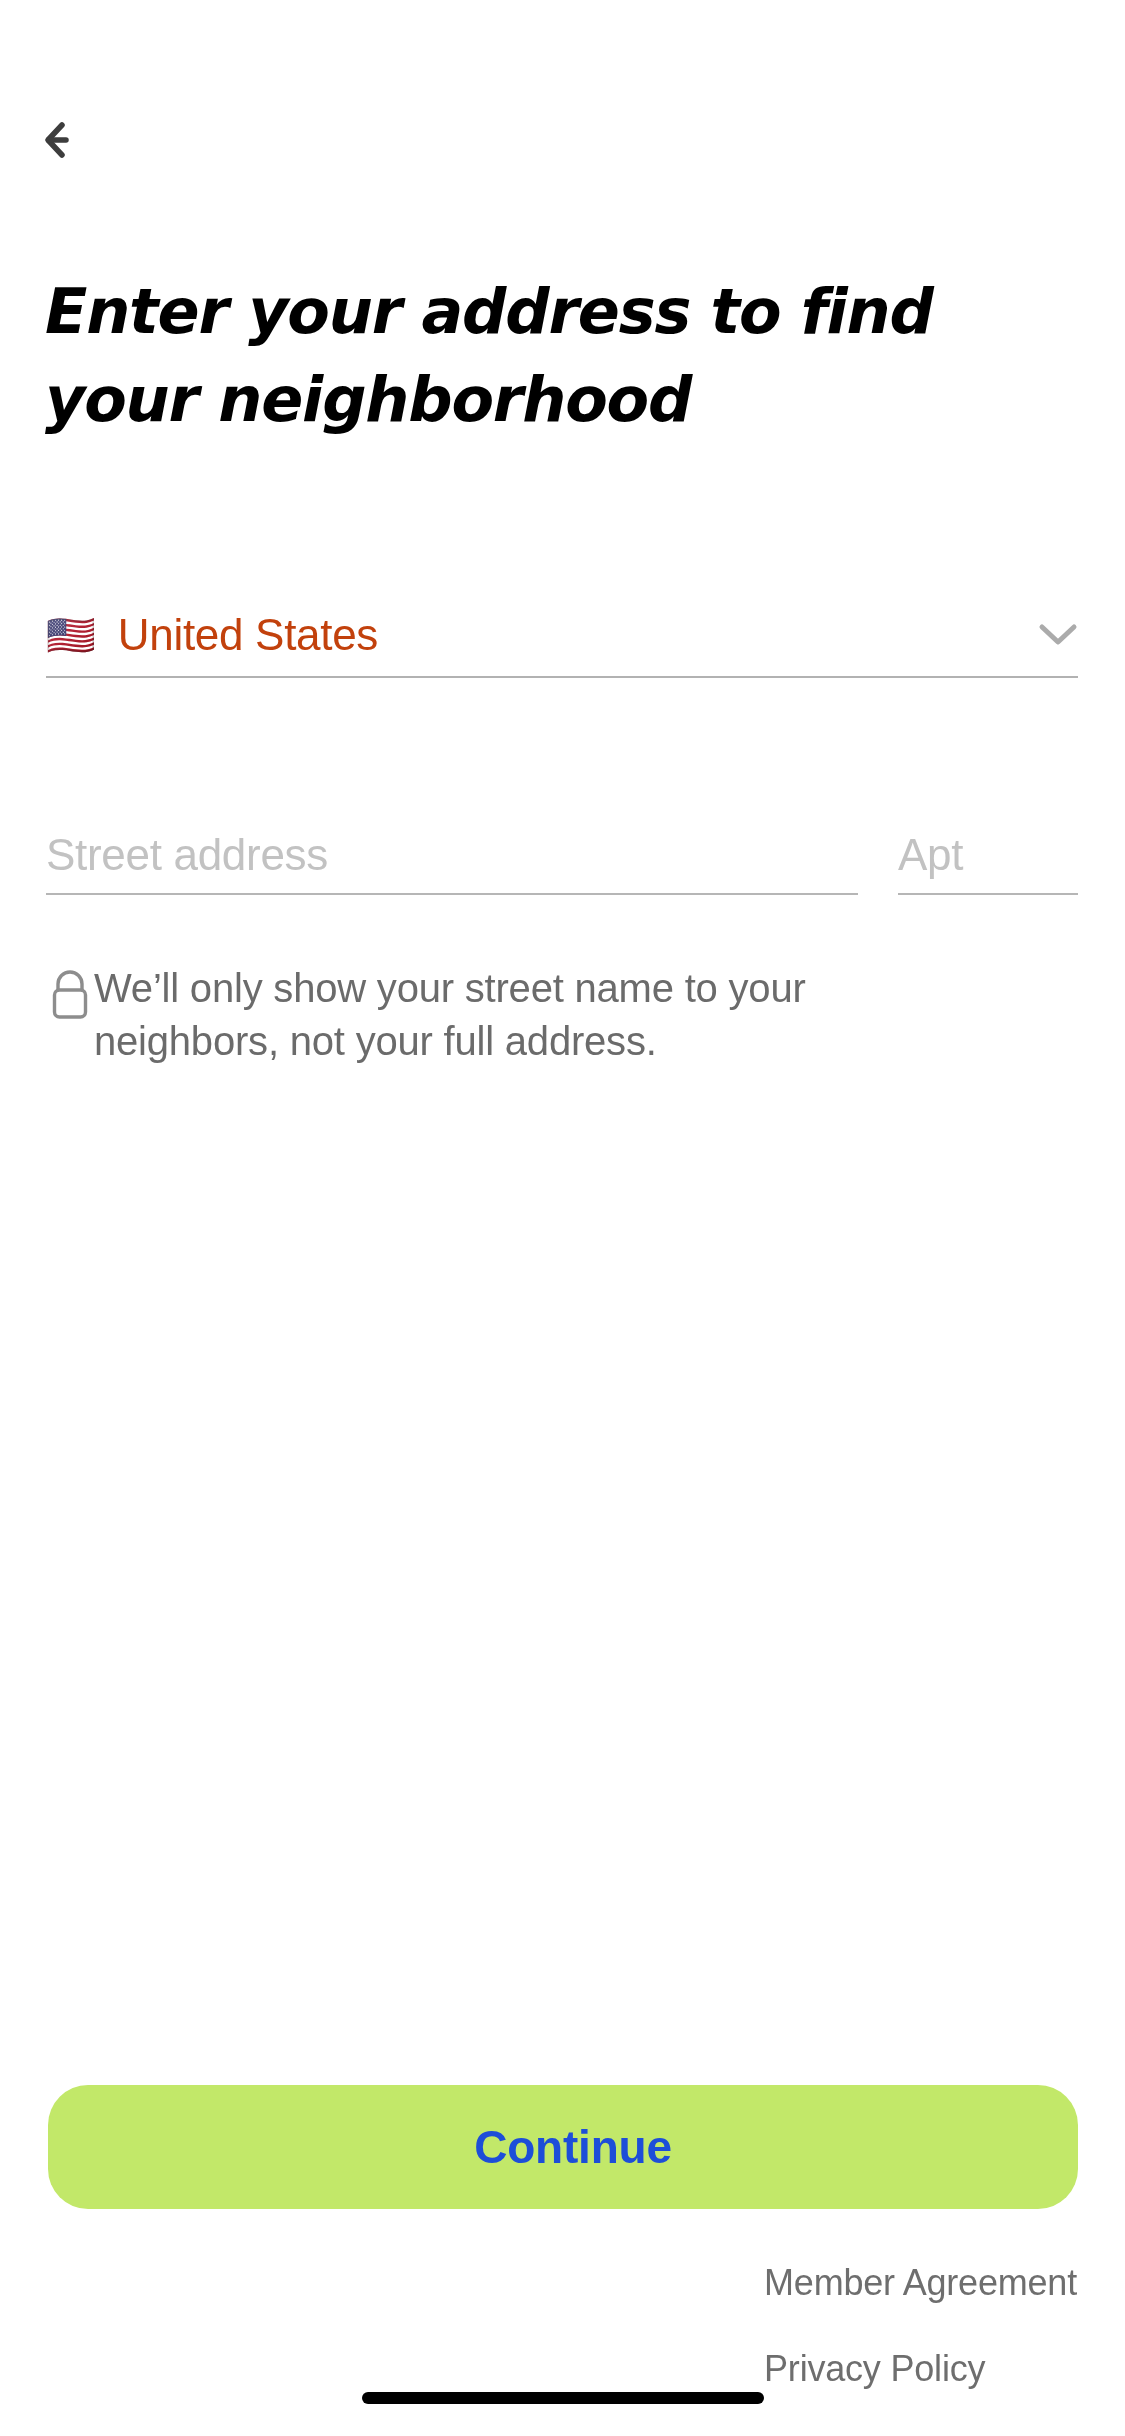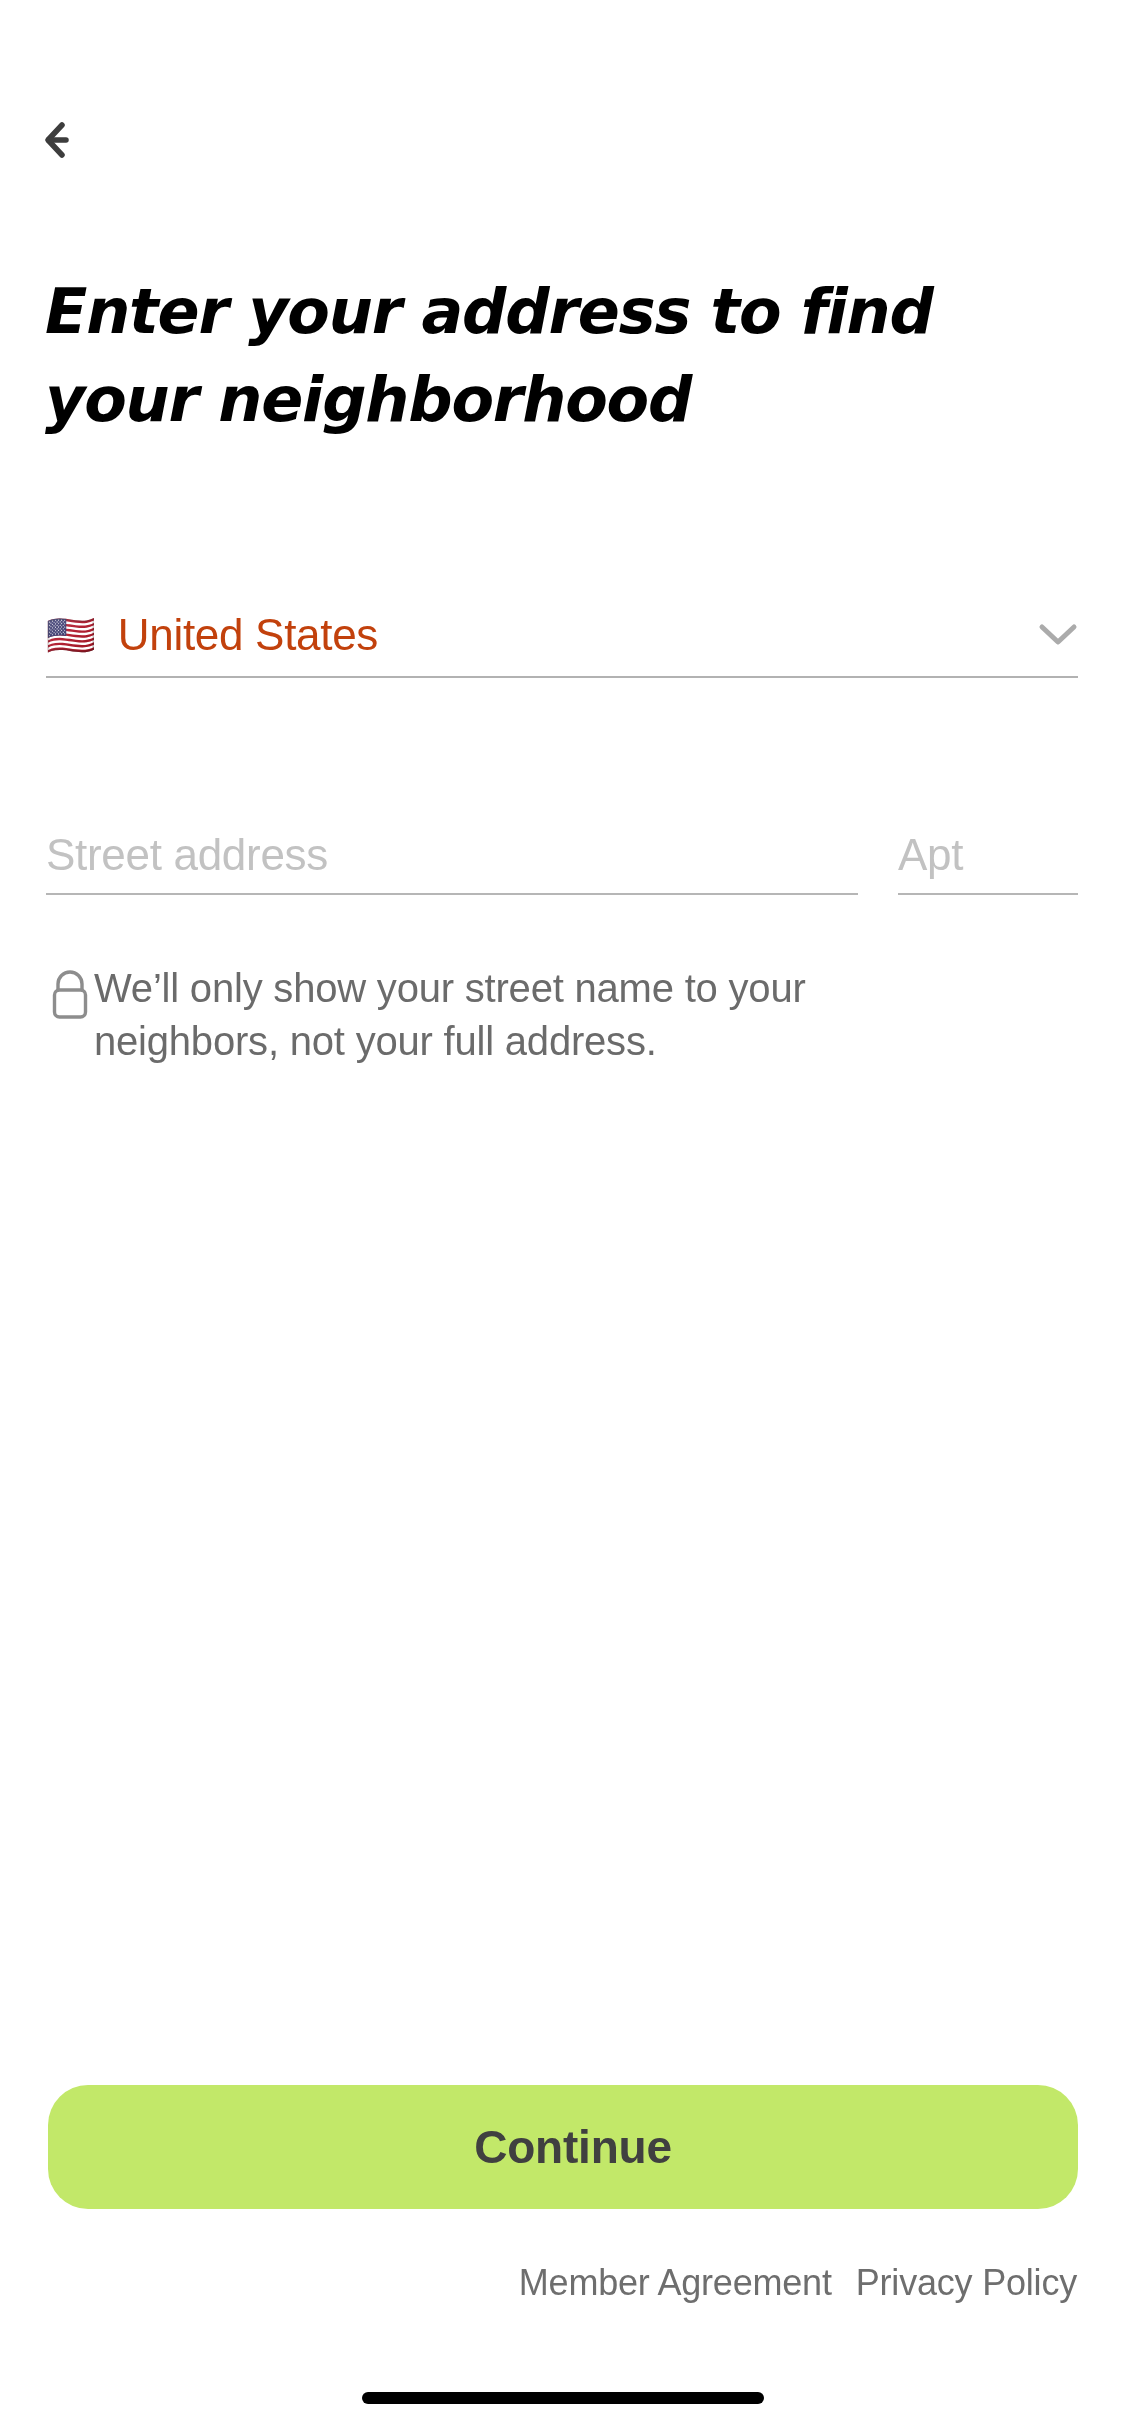--- a/index.html
+++ b/index.html
@@ -109,21 +109,21 @@
     width:1030px; height:124px; border:none;
     border-radius:40px;
     font-family:"Liberation Sans", sans-serif;
     font-size:46px; font-weight:600; letter-spacing:-.2px;
     cursor:pointer;
   }
 
   
   .legal{
     position:absolute; right:48px; top:2262px;
-    display:flex; gap:24px; 
+    display:flex; gap:44px; flex-direction:column;
   }
   .legal a{
     font-size:36px; color:#6e6e6e; text-decoration:none; letter-spacing:-.2px;
   }
 
   
   .home-ind{
     position:absolute; left:50%; transform:translateX(-50%);
     bottom:32px; width:402px; height:12px;
     background:#000; border-radius:6px;
@@ -170,21 +170,21 @@
   <div class="note">
     <span class="note-icon">
       <svg width="48" height="54" viewBox="0 0 48 54" fill="none">
         <path d="M12 22v-6a12 12 0 0 1 24 0v6" stroke="#8d8d8d" stroke-width="3.4" stroke-linecap="round"></path>
         <rect x="8.5" y="22" width="31" height="27" rx="5" stroke="#8d8d8d" stroke-width="3.4"></rect>
       </svg>
     </span>
     <span class="note-text">We’ll only show your street name to your neighbors, not your full address.</span>
   </div>
 
-  <button class="continue-btn" style="background: rgb(194, 232, 105); color: #404040; padding-left: 20px;">Continue</button>
+  <button class="continue-btn" style="background: rgb(194, 232, 105); color: #1d4ed8; padding-left: 20px;">Continue</button>
 
   <div class="legal">
     <a href="#">Member Agreement</a>
     <a href="#">Privacy Policy</a>
   </div>
 
   <div class="home-ind"></div>
 
 </div>
 

